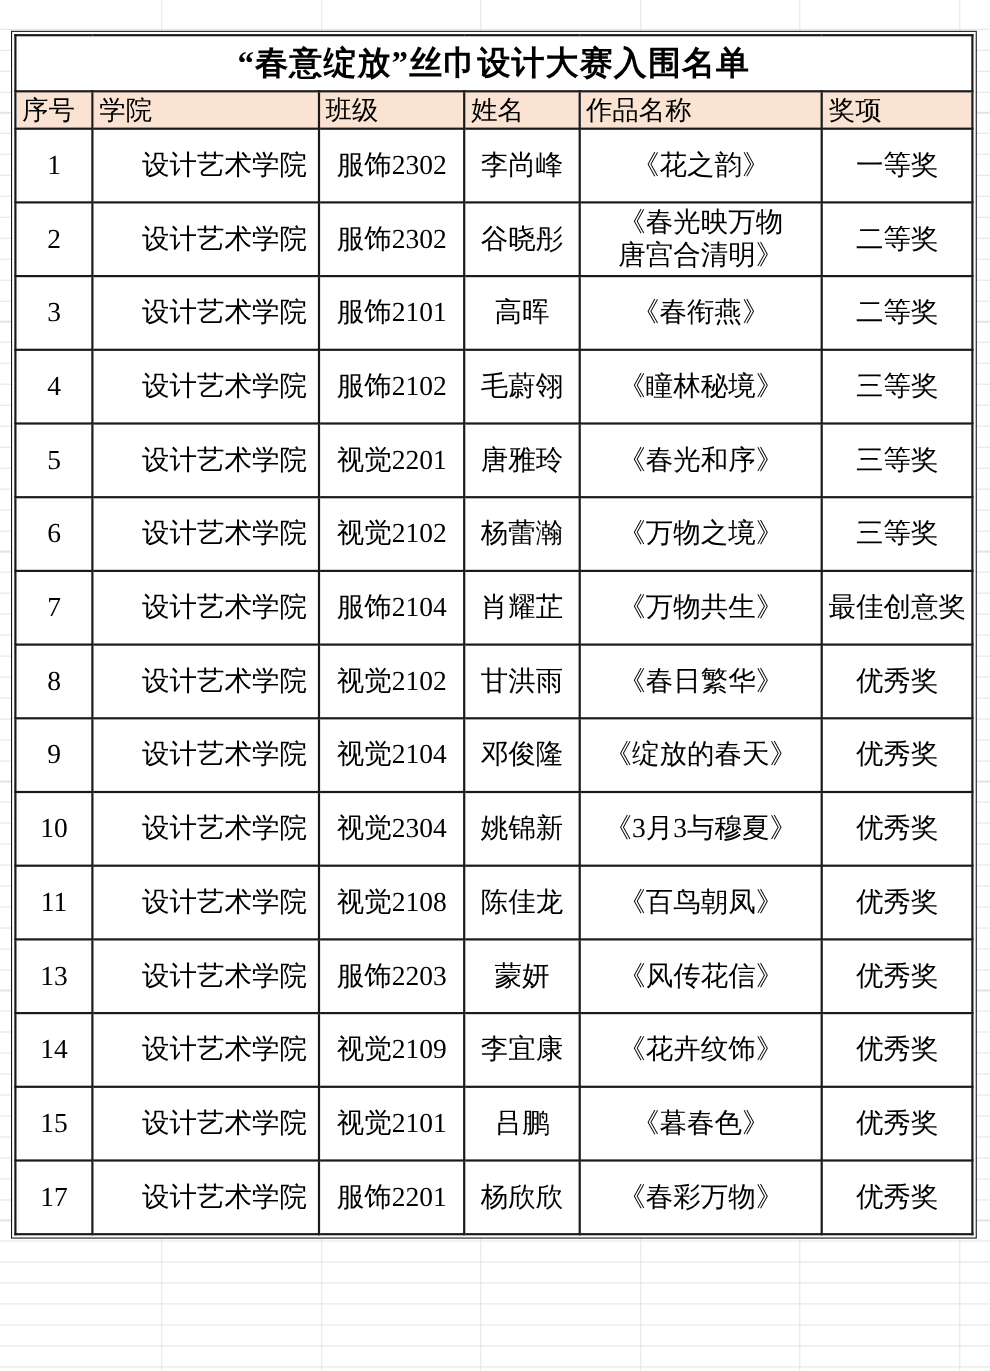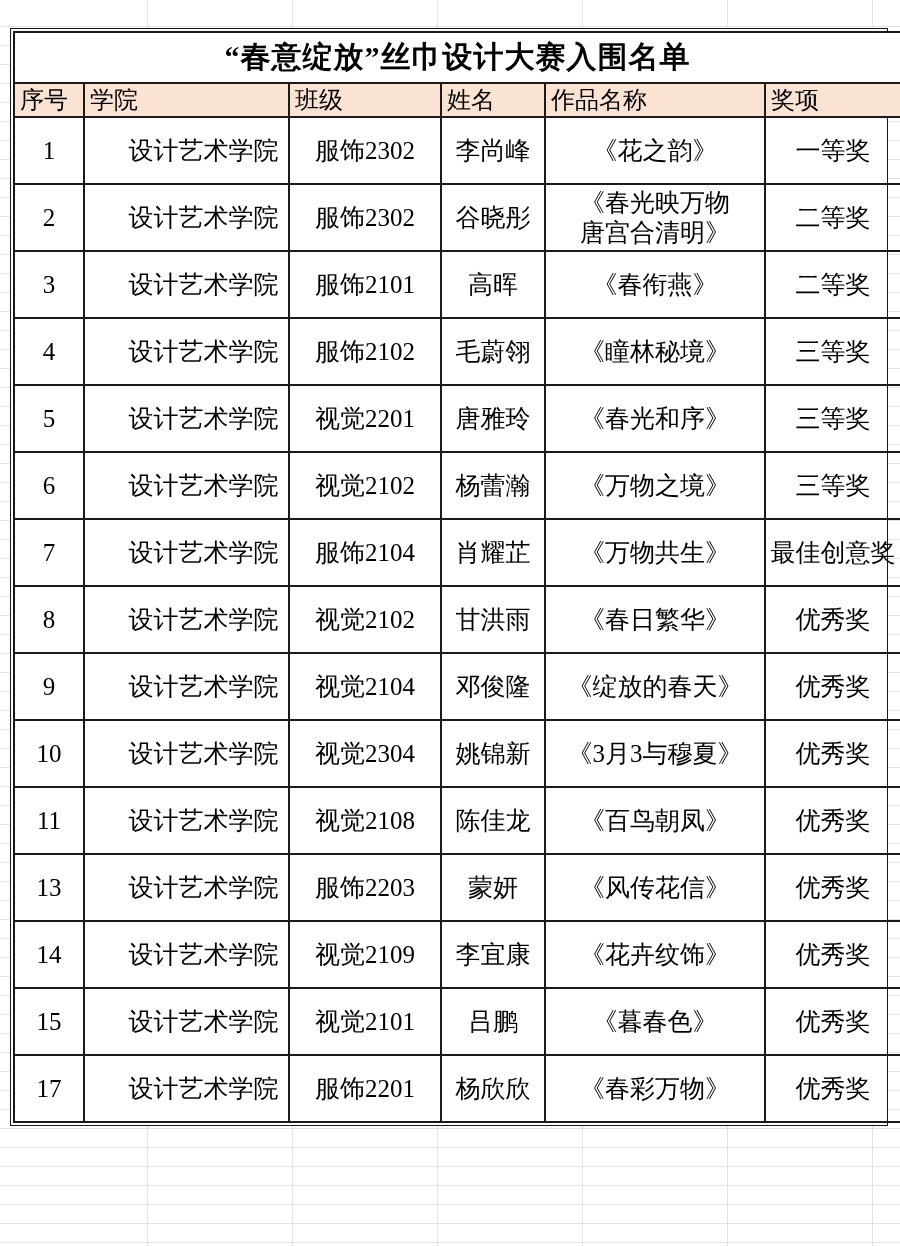--- a/index.html
+++ b/index.html
@@ -65,21 +65,21 @@
   tbody td {
     height: 65px;
     font-size: 25px;
     text-align: center;
     vertical-align: middle;
     padding: 0 2px;
     line-height: 1.2;
   }
   .col-no      { width: 70px;  }
   .col-college { width: 205px; padding-left: 36px; }
-  .col-class   { width: 152px; }
+  .col-class   { width: 132px; }
   .col-name    { width: 104px; margin-left: 42px; }
   .col-work    { width: 220px; white-space: pre-line; margin-left: 28px; }
   .col-award   { width: 136px; }
 </style>
 </head>
 <body>
 
 <div class="grid-underlay"></div>
 
 <div class="sheet-wrap">

